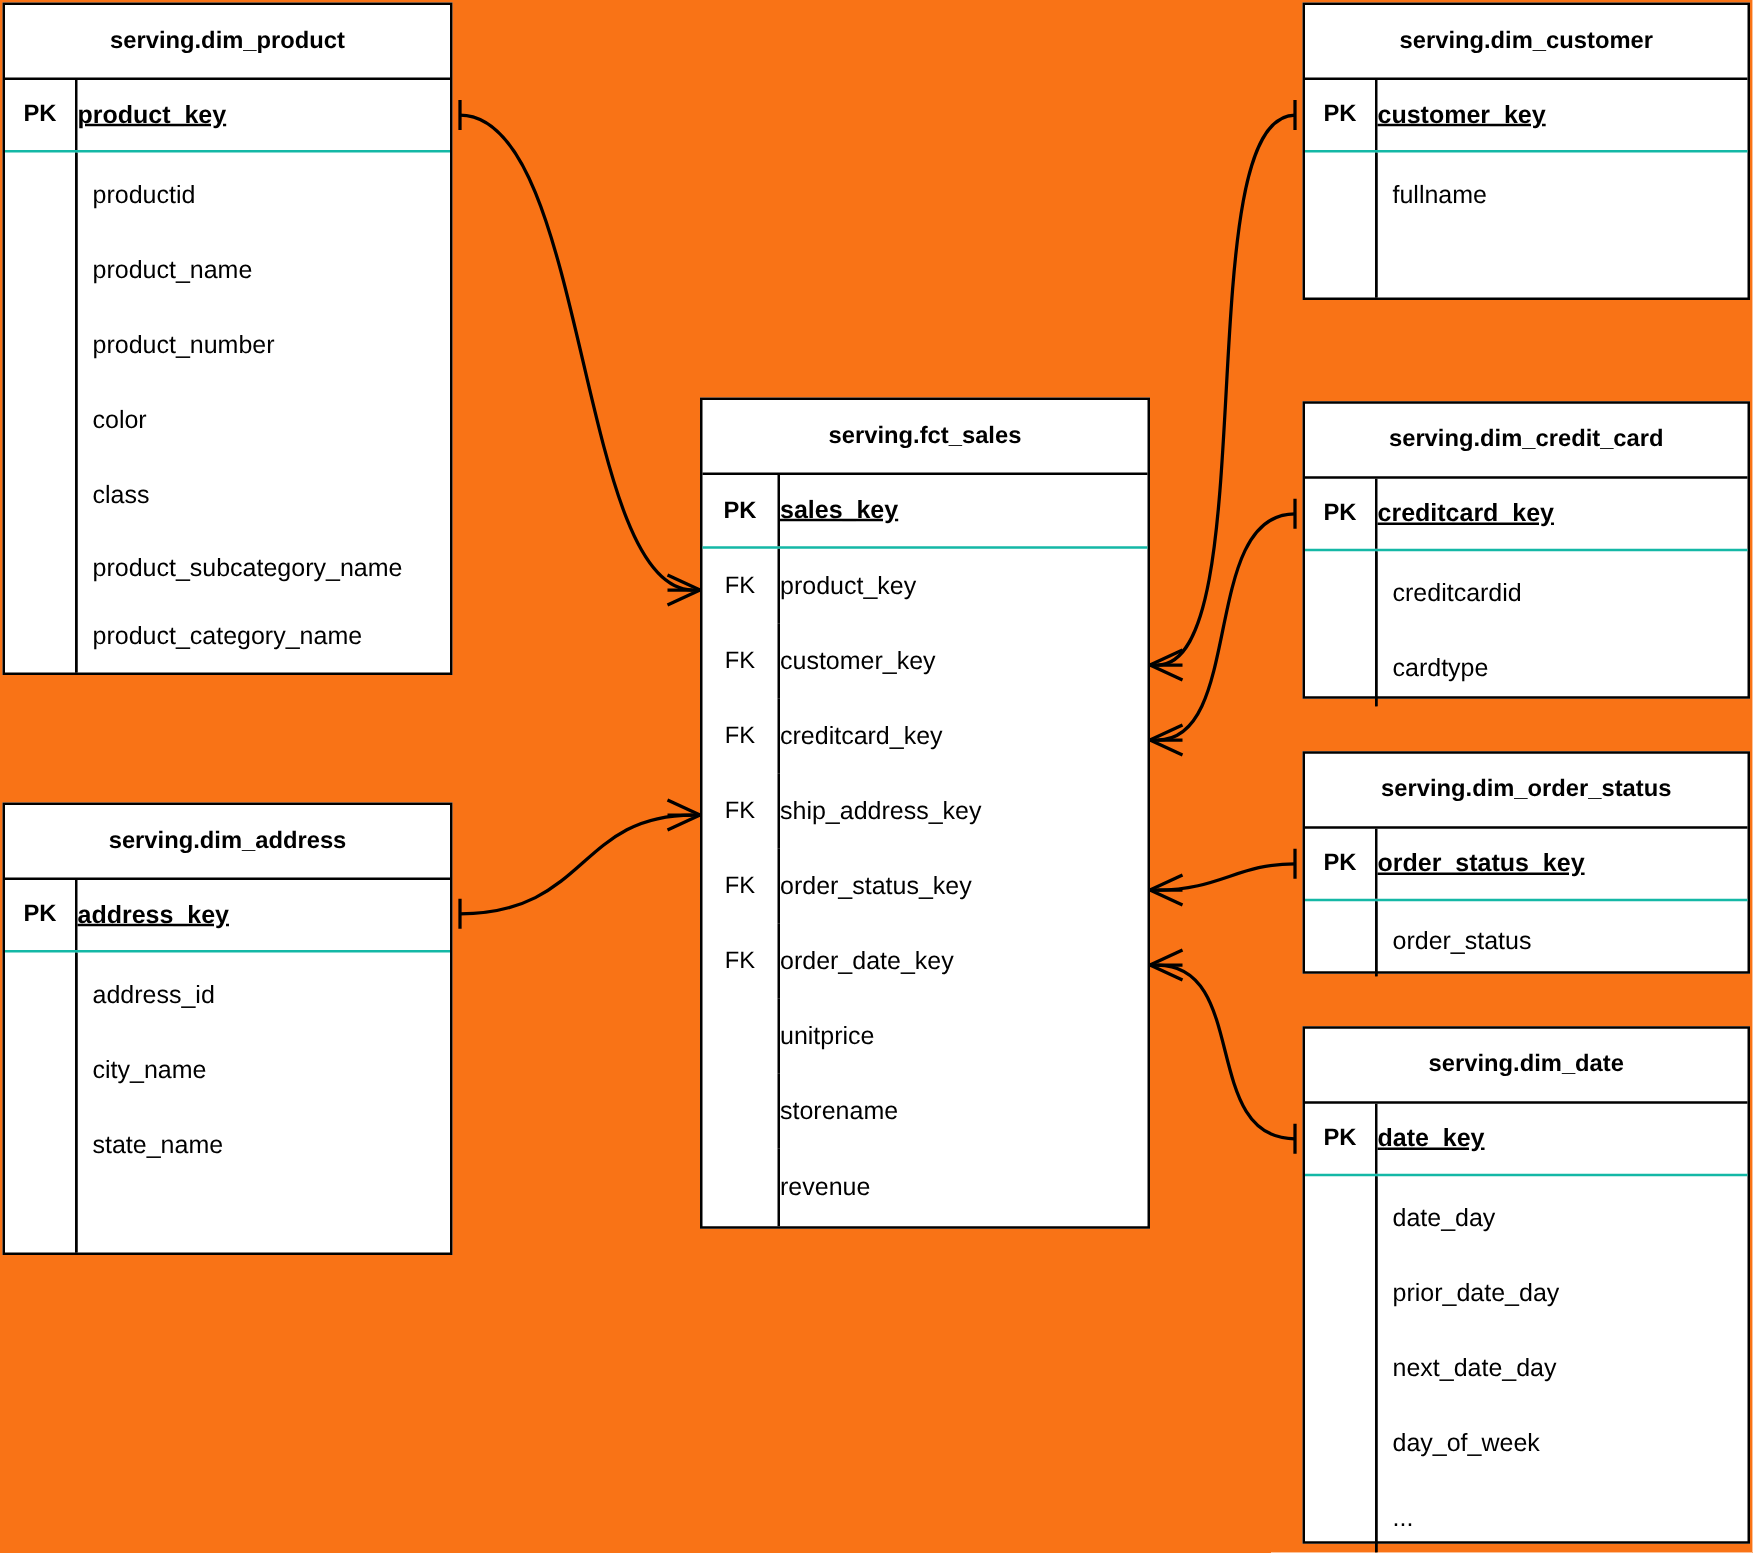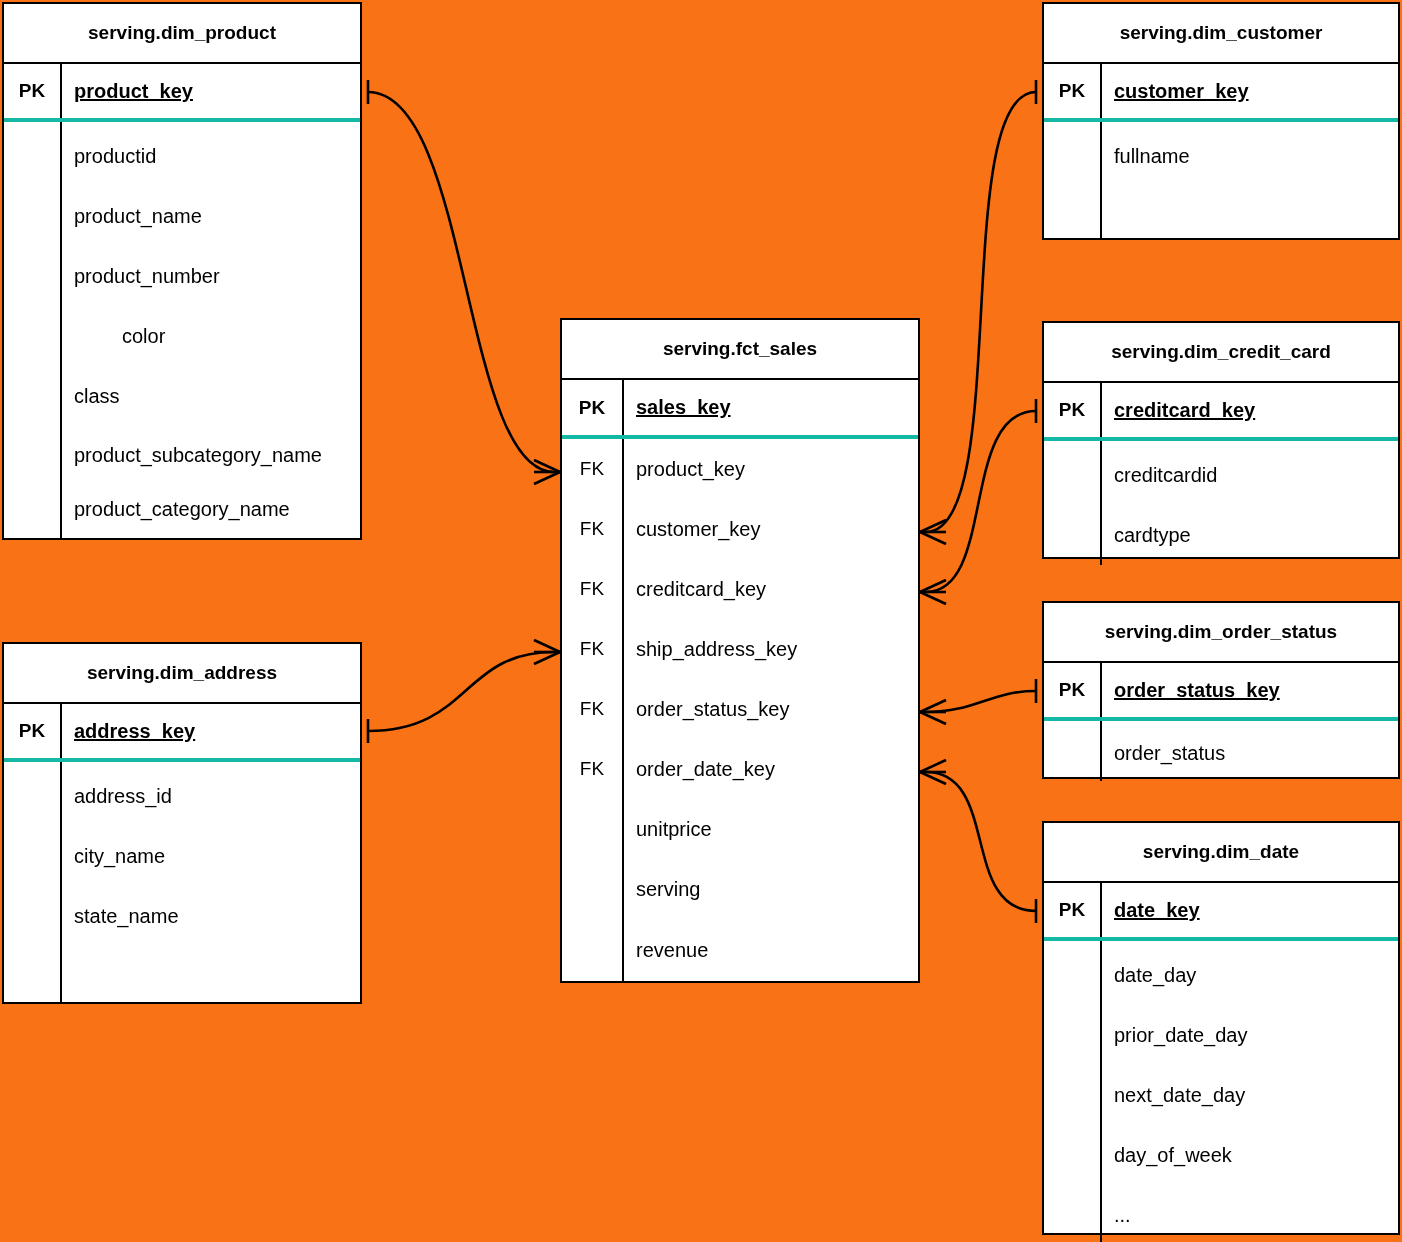--- a/index.html
+++ b/index.html
@@ -35,39 +35,38 @@
     flex: 0 0 auto;
   }
   .ent-row {
     box-sizing: border-box;
     display: flex;
     flex-direction: row;
     flex: 0 0 auto;
     position: relative;
   }
   .ent-row.pkrow {
-    border-bottom: 4px solid #14b8a6;
+    border-bottom: 2px solid #14b8a6;
     text-align: right;
   }
   .key-col {
     box-sizing: border-box;
     border-right: 2px solid #000000;
     display: flex;
     align-items: center;
     justify-content: center;
     font-size: 19px;
     color: #000000;
     flex: 0 0 auto;
   }
   .key-col.bold { font-weight: bold; }
   .field-col {
     box-sizing: border-box;
     display: flex;
     align-items: center;
-    padding-left: 12px;
     font-size: 20px;
     color: #000000;
     flex: 1 1 auto;
     line-height: 1.12;
   }
   .field-col.pk {
     font-weight: bold;
     text-decoration: underline;
   }
   .attrs {
@@ -170,21 +169,21 @@
     <div class="ent-row pkrow" style="height:58px;">
       <div class="key-col bold" style="width:58px;">PK</div>
       <div class="field-col pk">product_key</div>
     </div>
     <div class="attrs">
       <div class="key-col" style="width:58px;"></div>
       <div class="attrs-list">
         <div class="attr" style="height:60px;">productid</div>
         <div class="attr" style="height:60px;">product_name</div>
         <div class="attr" style="height:60px;">product_number</div>
-        <div class="attr" style="height:60px;margin-left:48px;">color</div>
+        <div class="attr" style="height:60px;">color</div>
         <div class="attr" style="height:60px;">class</div>
         <div class="attr" style="height:58px; padding-right:8px;">product_subcategory_name</div>
         <div class="attr" style="height:50px;">product_category_name</div>
       </div>
     </div>
   </div>
 
   <div class="entity" style="left:2px; top:642px; width:360px; height:362px;">
     <div class="ent-title" style="height:60px;">serving.dim_address</div>
     <div class="ent-row pkrow" style="height:58px;">
@@ -231,21 +230,21 @@
       <div class="ent-row" style="height:60px;">
         <div class="key-col" style="width:62px;">FK</div>
         <div class="field-col">order_date_key</div>
       </div>
       <div class="ent-row" style="height:60px;">
         <div class="key-col" style="width:62px;"></div>
         <div class="field-col">unitprice</div>
       </div>
       <div class="ent-row" style="height:60px;">
         <div class="key-col" style="width:62px;"></div>
-        <div class="field-col">serving</div>
+        <div class="field-col">storename</div>
       </div>
       <div class="ent-row" style="height:62px;">
         <div class="key-col" style="width:62px;"></div>
         <div class="field-col">revenue</div>
       </div>
     </div>
   </div>
 
   <div class="entity" style="left:1042px; top:2px; width:358px; height:238px;">
     <div class="ent-title" style="height:60px;">serving.dim_customer</div>

